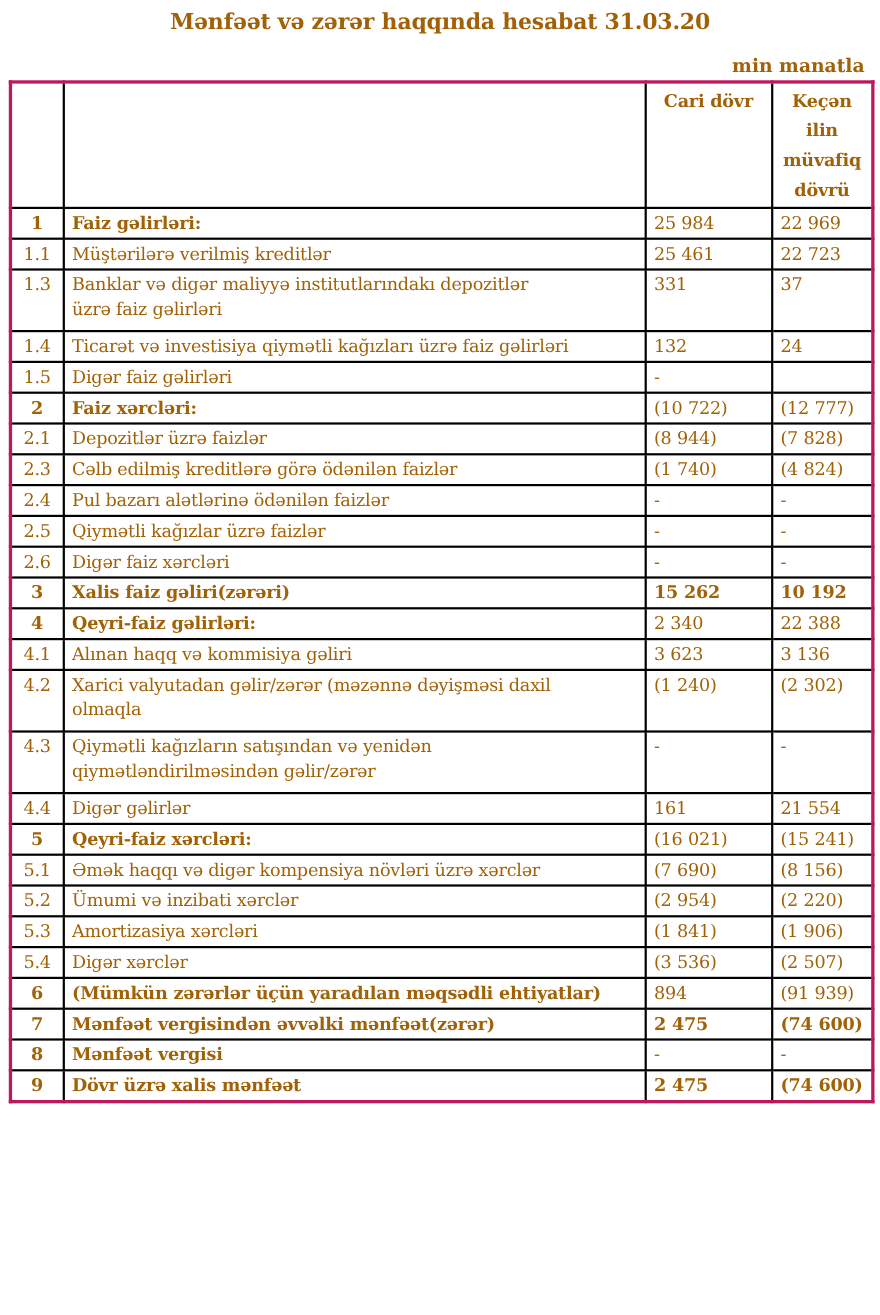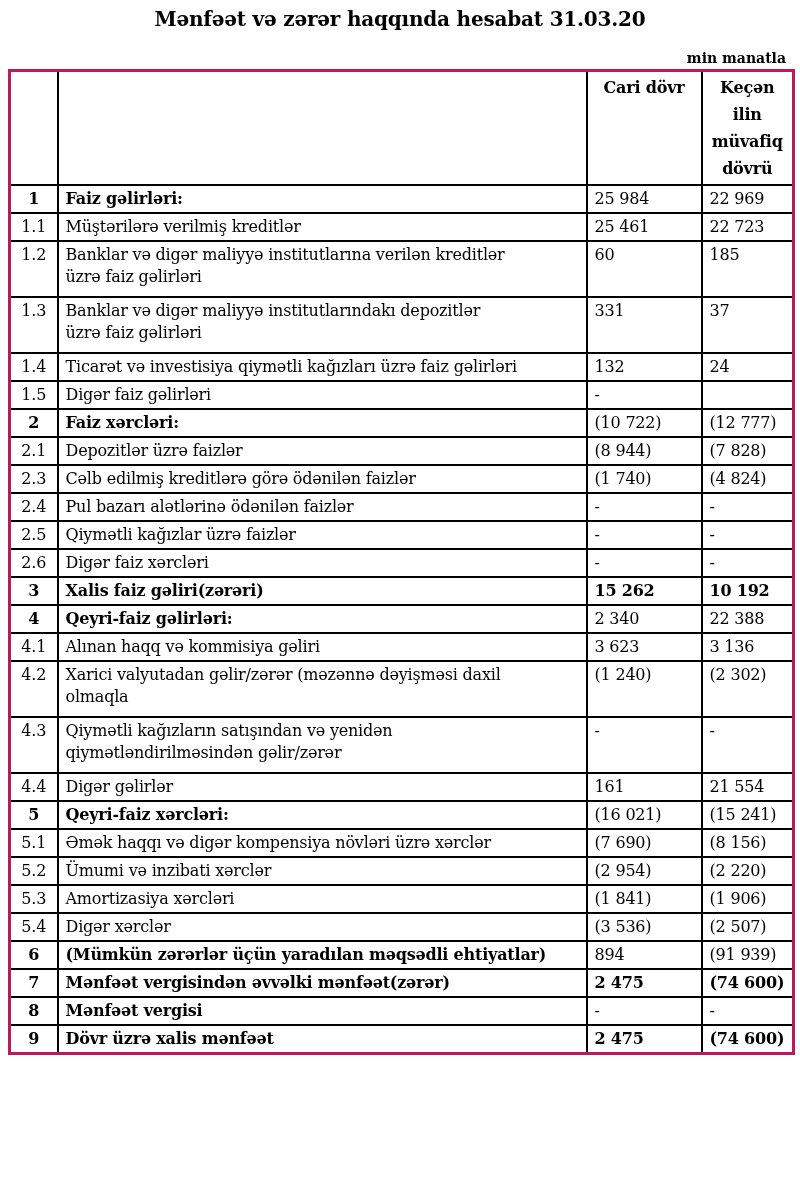--- a/index.html
+++ b/index.html
@@ -1,35 +1,35 @@
 <!DOCTYPE html>
 <html><head>
 <meta charset="utf-8">
 <style>
   html, body { margin: 0; padding: 0; background: #ffffff; }
   .page {
     width: 800px;
     height: 1195px;
     background: #ffffff;
-    color: #000000;
+    color: #a16207;
     font-family: "DejaVu Serif", serif;
     overflow: hidden;
     box-sizing: border-box;
   }
   .title {
     text-align: center;
     font-weight: bold;
     font-size: 20px;
     letter-spacing: -0.2px;
     padding-top: 7px;
   }
   .unit-note {
     text-align: right;
     font-weight: bold;
-    font-size: 14px;
+    font-size: 17px;
     padding: 19px 14px 3px 0;
   }
   table.pl {
     border-collapse: collapse;
     table-layout: fixed;
     width: 784px;
     margin-left: 8px;
     border: 3px solid #be185d;
   }
   table.pl td {
@@ -88,27 +88,20 @@
           <td class="val">25 984</td>
           <td class="val">22 969</td>
         </tr>
         <tr class="item">
           <td class="no">1.1</td>
           <td class="desc">Müştərilərə verilmiş kreditlər</td>
           <td class="val">25 461</td>
           <td class="val">22 723</td>
         </tr>
         <tr class="item tall">
-          <td class="no">1.2</td>
-          <td class="desc">Banklar və digər maliyyə institutlarına verilən kreditlər
-üzrə faiz gəlirləri</td>
-          <td class="val">60</td>
-          <td class="val">185</td>
-        </tr>
-        <tr class="item tall">
           <td class="no">1.3</td>
           <td class="desc">Banklar və digər maliyyə institutlarındakı depozitlər
 üzrə faiz gəlirləri</td>
           <td class="val">331</td>
           <td class="val">37</td>
         </tr>
         <tr class="item">
           <td class="no">1.4</td>
           <td class="desc">Ticarət və investisiya qiymətli kağızları üzrə faiz gəlirləri</td>
           <td class="val">132</td>

